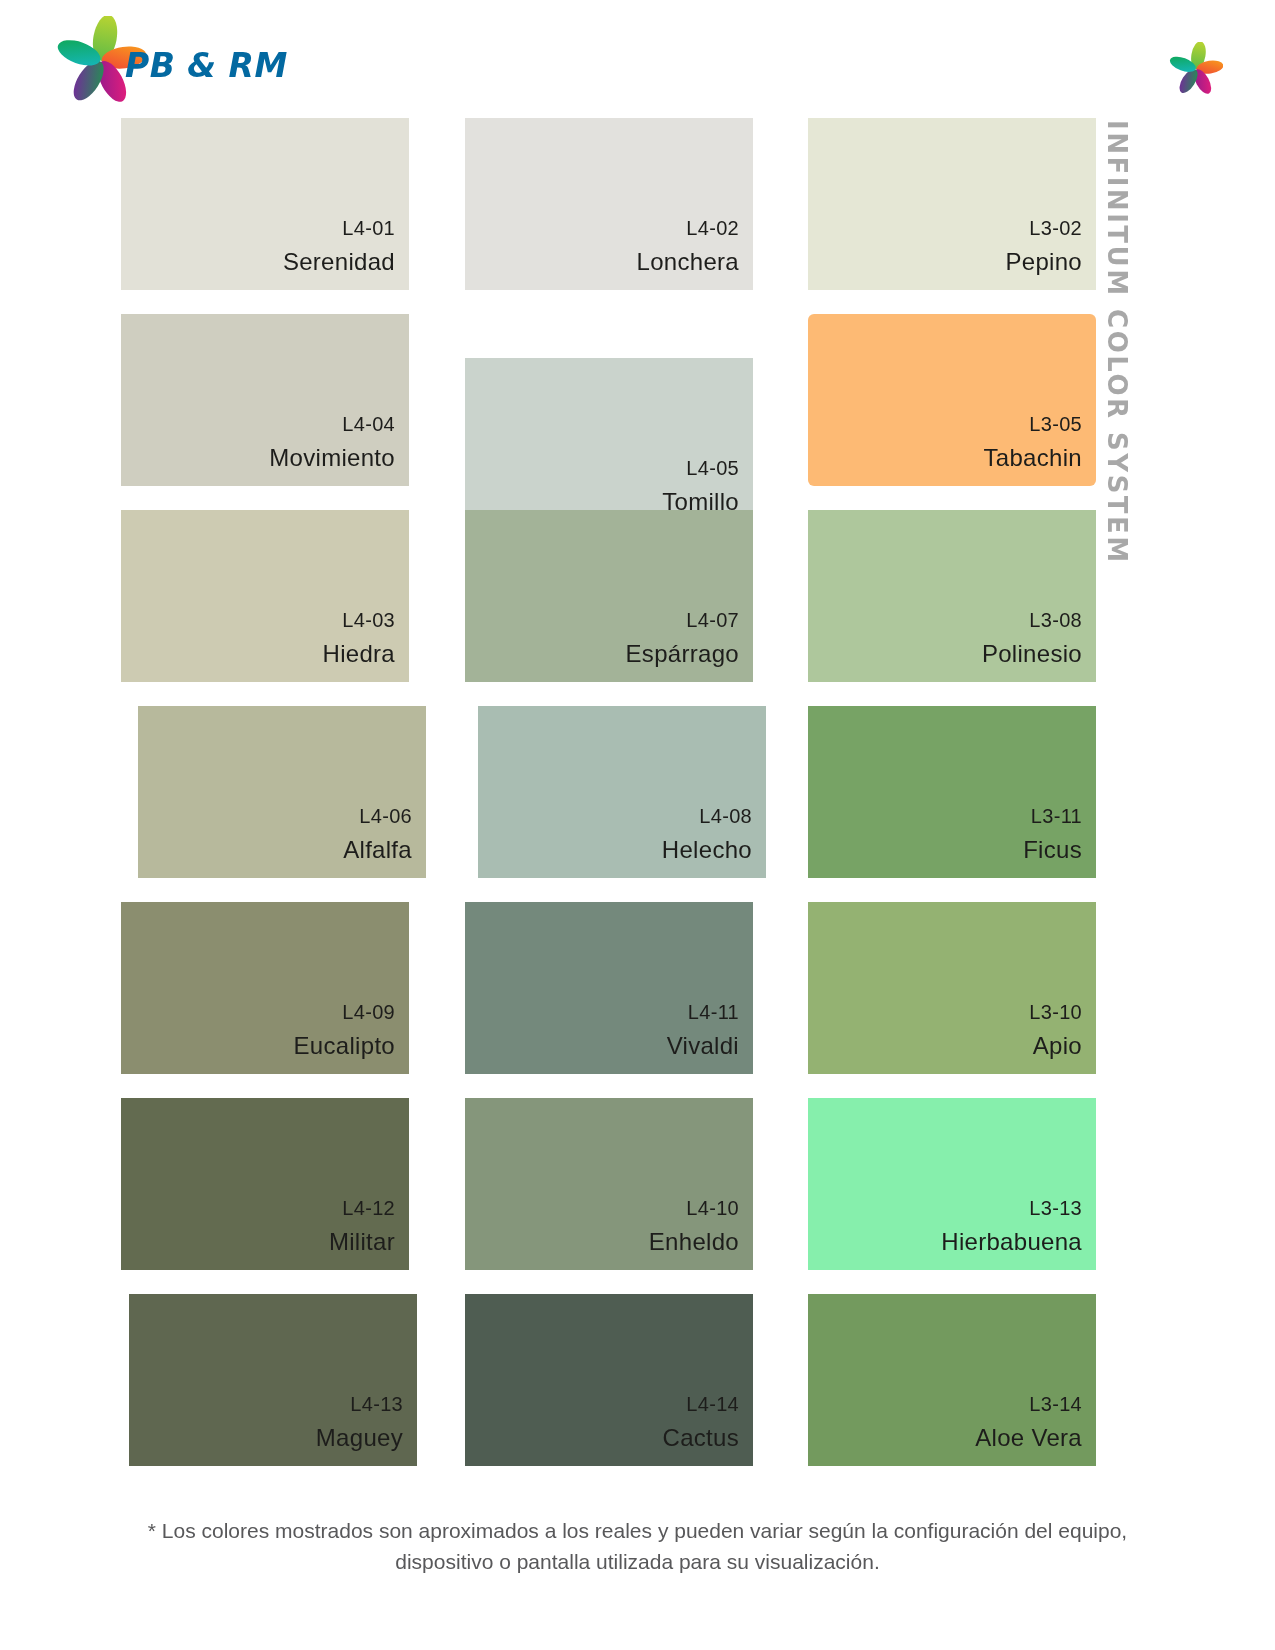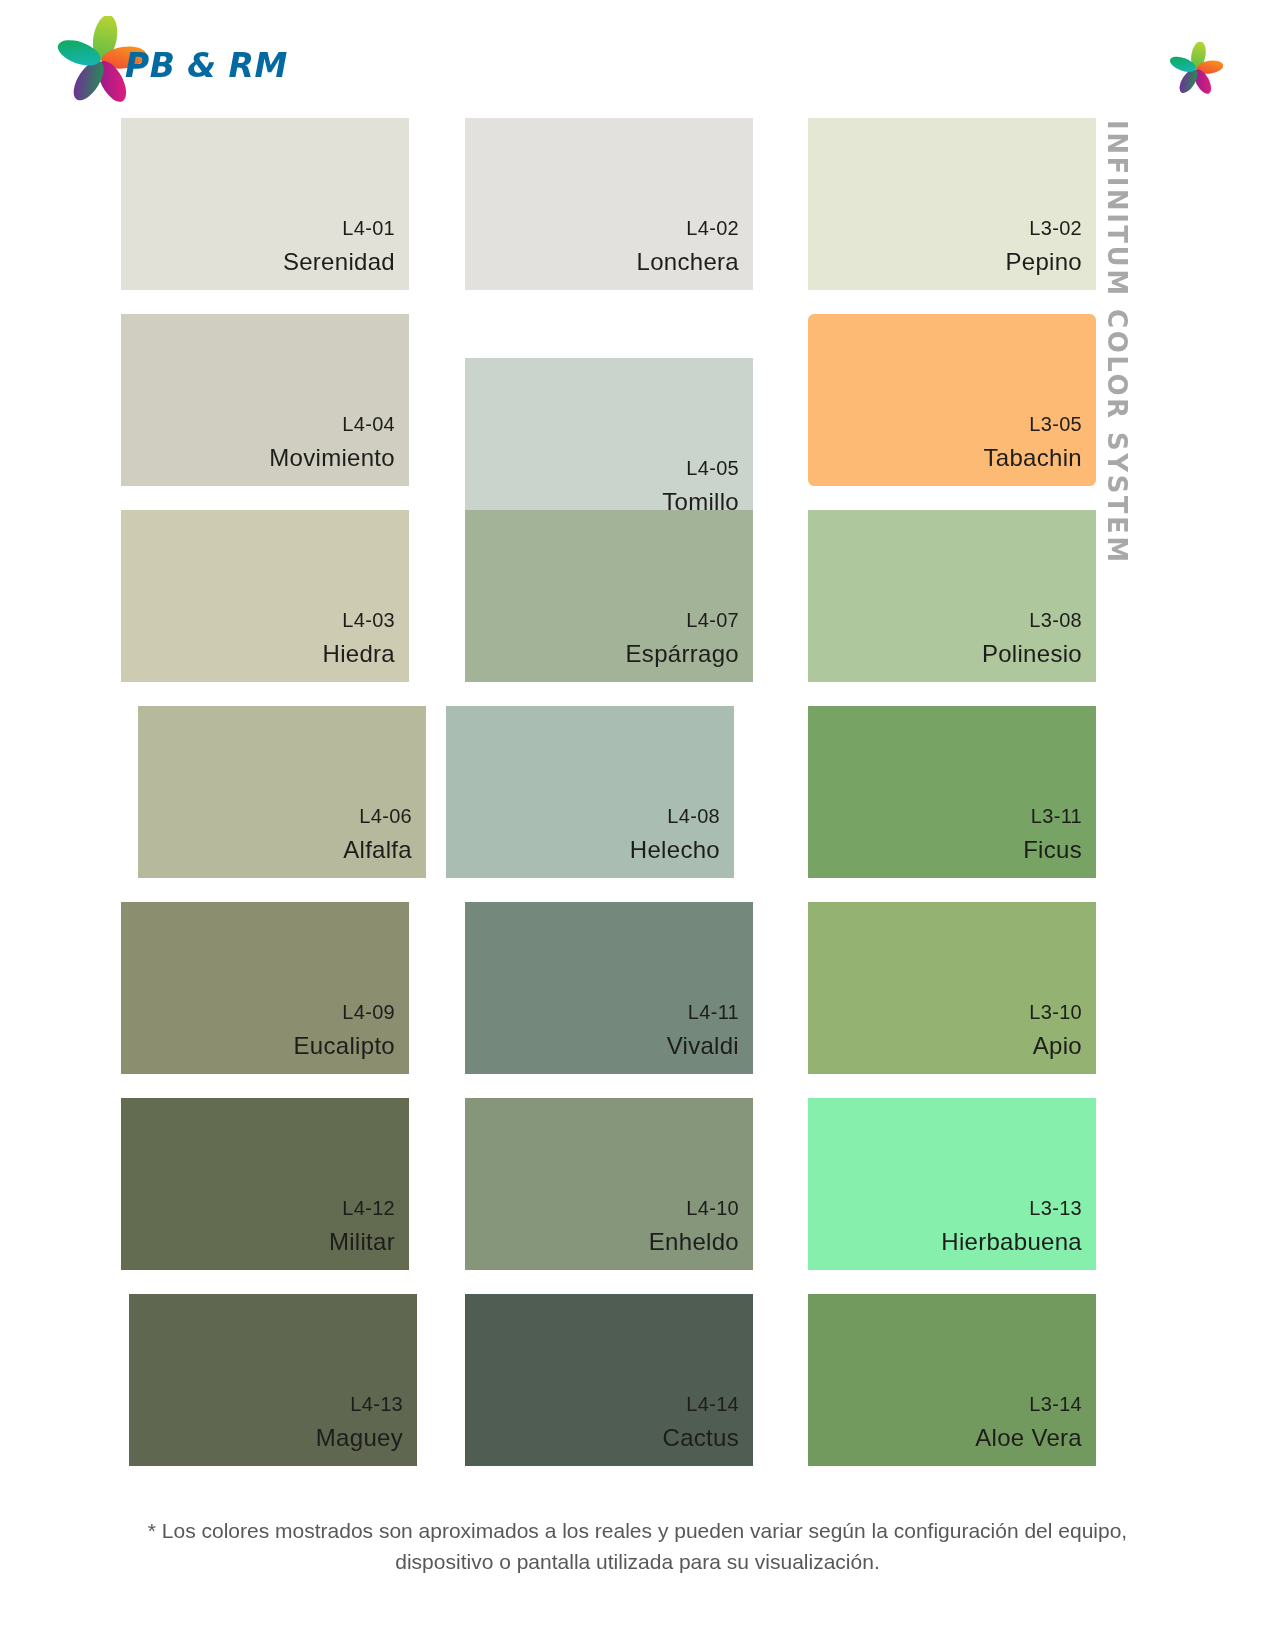--- a/index.html
+++ b/index.html
@@ -227,21 +227,21 @@
         <span class="code">L3-08</span>
         <span class="cname">Polinesio</span>
       </div>
     </div>
     <div class="swatch" style="left: 17px; top: 588px; background: rgb(183, 185, 156); padding-left: 8px;">
       <div class="labels">
         <span class="code">L4-06</span>
         <span class="cname">Alfalfa</span>
       </div>
     </div>
-    <div class="swatch" style="left: 325px; top: 588px; background: rgb(169, 189, 178);">
+    <div class="swatch" style="left: 357px; top: 588px; background: rgb(169, 189, 178);">
       <div class="labels">
         <span class="code">L4-08</span>
         <span class="cname">Helecho</span>
       </div>
     </div>
     <div class="swatch" style="left: 687px; top: 588px; background: rgb(119, 163, 101);">
       <div class="labels">
         <span class="code">L3-11</span>
         <span class="cname">Ficus</span>
       </div>

